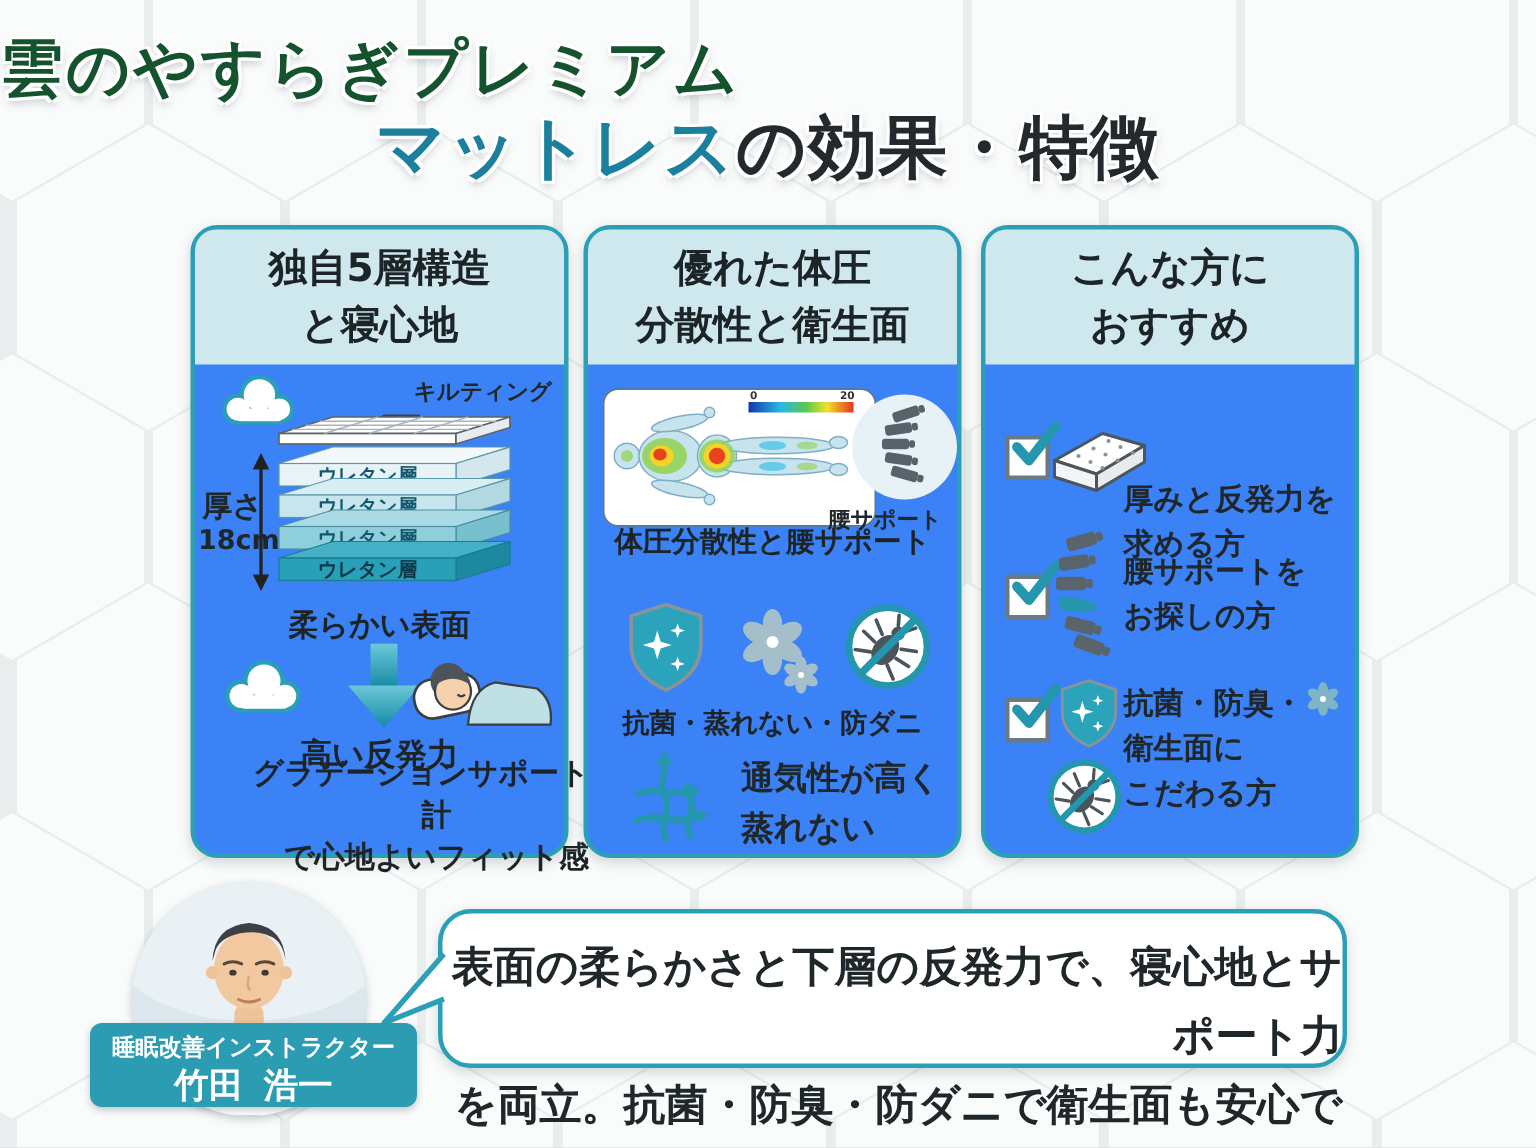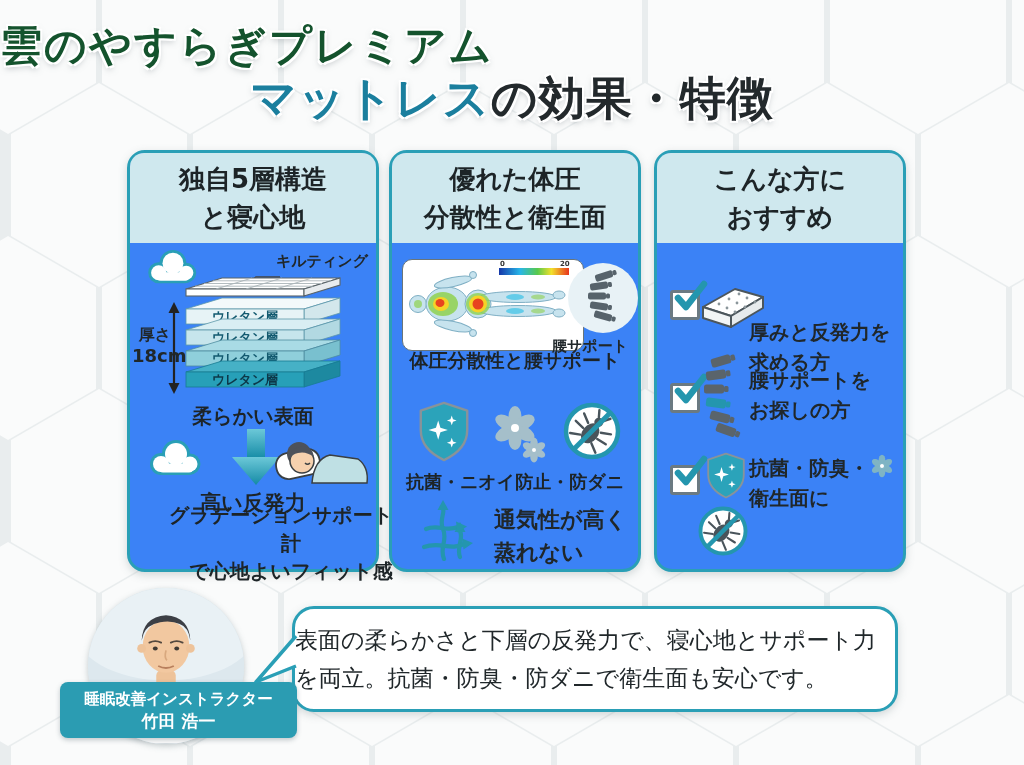--- a/index.html
+++ b/index.html
@@ -27,21 +27,21 @@
   .card { top:150px; width:252px; height:422px; background:#3b82f6; border:3px solid #2a9fb6;
     border-radius:18px; z-index:2; box-shadow:0 3px 8px rgba(90,110,115,.25); }
   #card1 { left:127px; } #card2 { left:389px; } #card3 { left:654px; }
   .card-header { position:absolute; top:0; left:0; right:0; height:90px; background:#cfe8ee;
     border-radius:14px 14px 0 0; text-align:center; font-size:26px; line-height:1.45;
     padding-top:8px; font-weight:800; color:#1d2427; }
   .ctext { text-align:center; width:100%; left:0; color:#1d2427; }
   
   .quilt-label { top:99px; right:8px; font-size:15px; }
   .thickness { left:2px; top:172px; width:46px; text-align:center; line-height:1.25; }
-  .thickness .t1 { font-size:16px; } .thickness .t2 { font-size:18px; }
+  .thickness .t1 { font-size:20px; } .thickness .t2 { font-size:18px; }
   .soft-surface { top:250px; font-size:20px; }
   .resilience { top:336px; font-size:21px; }
   .gradation { top:348px; font-size:20px; line-height:1.4;margin-left:38px; }
   .stack-svg text { font-weight:800; font-size:13px; fill:#12596f;
     font-family:"DejaVu Sans","Liberation Sans",sans-serif; }
   .stack-svg text.lt4 { fill:#0d3748; }
   
   .pressure-box { left:10px; top:106px; width:182px; height:92px; background:#fff;
     border:1.5px solid #69757a; border-radius:10px; overflow:hidden; }
   .magnifier { left:176px; top:110px; width:70px; height:70px; border-radius:50%;
@@ -50,27 +50,27 @@
   .pressure-caption { top:195px; font-size:19px; }
   .hygiene-caption { top:317px; font-size:18px; }
   .breathable { left:102px; top:350px; font-size:22px; line-height:1.5; }
   
   .rec-item-text { font-size:20px; line-height:1.5; }
   .checkbox { width:30px; height:30px; background:#fff; border:3px solid #6b7a82; border-radius:3px; }
   .checkbox svg { position:absolute; left:-2px; top:-12px; overflow:visible; }
   
   .photo { left:88px; top:588px; width:156px; height:156px; border-radius:50%; overflow:hidden;
     z-index:2; box-shadow:0 2px 6px rgba(90,110,115,.35); background:#dde8ee; }
-  .nameplate { left:60px; top:682px; width:237px; height:56px; background:#2b9cb2; border-radius:8px;
+  .nameplate { left:60px; top:682px; width:218px; height:56px; background:#2b9cb2; border-radius:8px;
     z-index:3; color:#fff; text-align:center; padding-top:7px; line-height:1.35;
-    box-shadow:0 2px 5px rgba(60,80,90,.3); }
-  .nameplate .role { font-size:15.5px; } .nameplate .name { font-size:17px; }
+    box-shadow:0 2px 5px rgba(60,80,90,.3);font-family:Liberation Mono, monospace; }
+  .nameplate .role { font-size:15.5px; } .nameplate .name { font-size:23px; }
   .bubble { left:292px; top:606px; width:606px; height:106px; background:#fff;
-    border:3.5px solid #2a9fb6; border-radius:22px; z-index:2; text-align:left;
-    font-size:23px; line-height:1.65; padding-top:13px; font-weight:400;
+    border:3.5px solid #2a9fb6; border-radius:22px; z-index:2; text-align:right;
+    font-size:28px; line-height:1.65; padding-top:13px; font-weight:700;
     box-shadow:0 3px 8px rgba(90,110,115,.25); }
   .tail { left:252px; top:632px; z-index:3; }
 </style>
 </head>
 <body>
 
 <div id="stage">
   <div id="hexbg">
       <div class="hex" style="left: -80px; top: -70px;"></div>
       <div class="hex" style="left: 102px; top: -70px;"></div>
@@ -363,21 +363,21 @@
             <line x1="21" y1="33" x2="11" y2="32"></line>
             <line x1="23" y1="40" x2="14" y2="45"></line>
           <line x1="38" y1="26" x2="47" y2="21"></line>
             <line x1="39" y1="33" x2="49" y2="32"></line>
             <line x1="37" y1="40" x2="46" y2="45"></line>
         </g>
       </g>
       <line x1="12" y1="48" x2="48" y2="12" stroke="#2496ae" stroke-width="5"></line>
     </svg>
 
-    <div class="abs ctext hygiene-caption">抗菌・ニオイ防止・防ダニ</div>
+    <div class="abs ctext hygiene-caption">抗菌・蒸れない・防ダニ</div>
 
     <svg class="abs" style="left:26px;top:346px;" width="64" height="62" viewBox="0 0 56 62">
       <g stroke="#2496ae" stroke-width="4.2" fill="none" stroke-linecap="round">
         <path d="M22,60 C17,48 26,42 21,30 C17,21 23,14 21,10"></path>
         <path d="M38,58 C34,48 42,40 38,32"></path>
         <path d="M4,30 C16,25 24,33 36,28"></path>
         <path d="M2,48 C18,42 28,52 42,45"></path>
       </g>
       <g fill="#2496ae">
         <polygon points="21,1 15.5,11 26.5,11"></polygon>
@@ -492,20 +492,21 @@
           <line x1="38" y1="26" x2="47" y2="21"></line>
             <line x1="39" y1="33" x2="49" y2="32"></line>
             <line x1="37" y1="40" x2="46" y2="45"></line>
         </g>
       </g>
       <line x1="12" y1="48" x2="48" y2="12" stroke="#2496ae" stroke-width="5"></line>
     </svg>
     <div class="abs rec-item-text" style="left:92px;top:300px;">
       <div>抗菌・防臭・</div>
       <div>衛生面に</div>
+      <div>こだわる方</div>
     </div>
     <svg class="abs" style="left:212px;top:300px;" width="26" height="26" viewBox="0 0 62 62">
       <g fill="#7fb4c4">
         <ellipse cx="31" cy="17" rx="8" ry="13"></ellipse>
         <ellipse cx="31" cy="17" rx="8" ry="13" transform="rotate(60 31 31)"></ellipse>
         <ellipse cx="31" cy="17" rx="8" ry="13" transform="rotate(120 31 31)"></ellipse>
         <ellipse cx="31" cy="17" rx="8" ry="13" transform="rotate(180 31 31)"></ellipse>
         <ellipse cx="31" cy="17" rx="8" ry="13" transform="rotate(240 31 31)"></ellipse>
         <ellipse cx="31" cy="17" rx="8" ry="13" transform="rotate(300 31 31)"></ellipse>
       </g>

